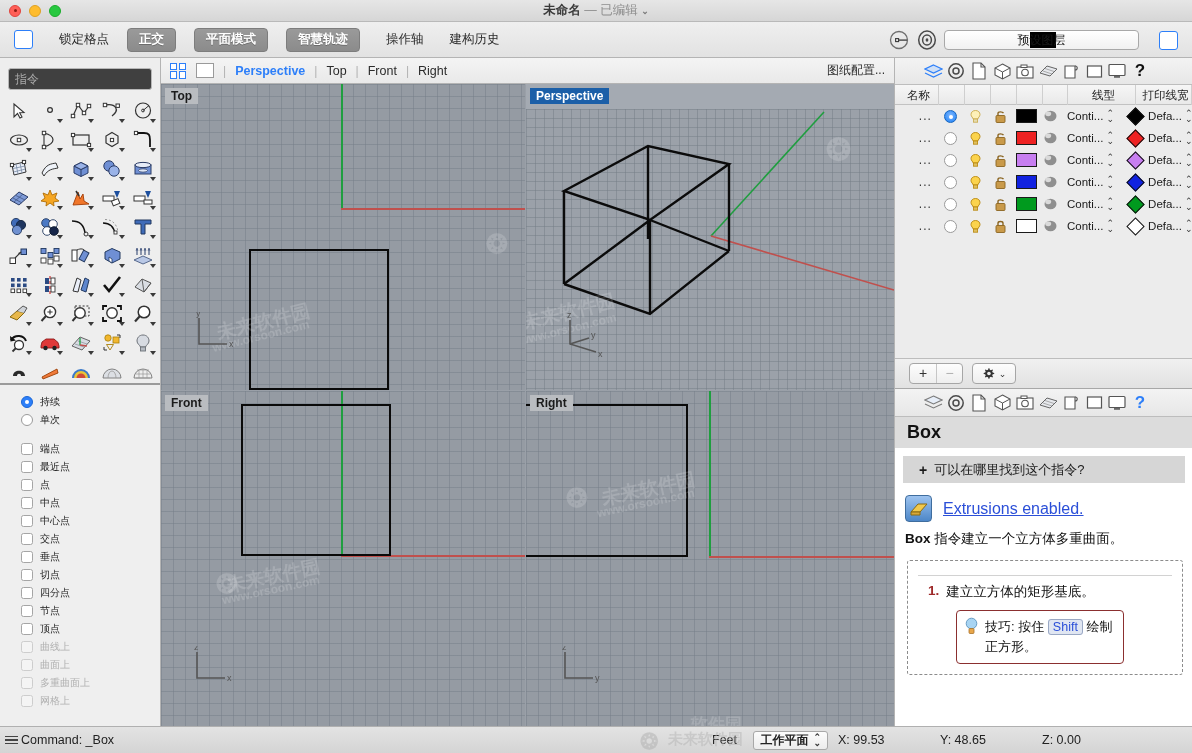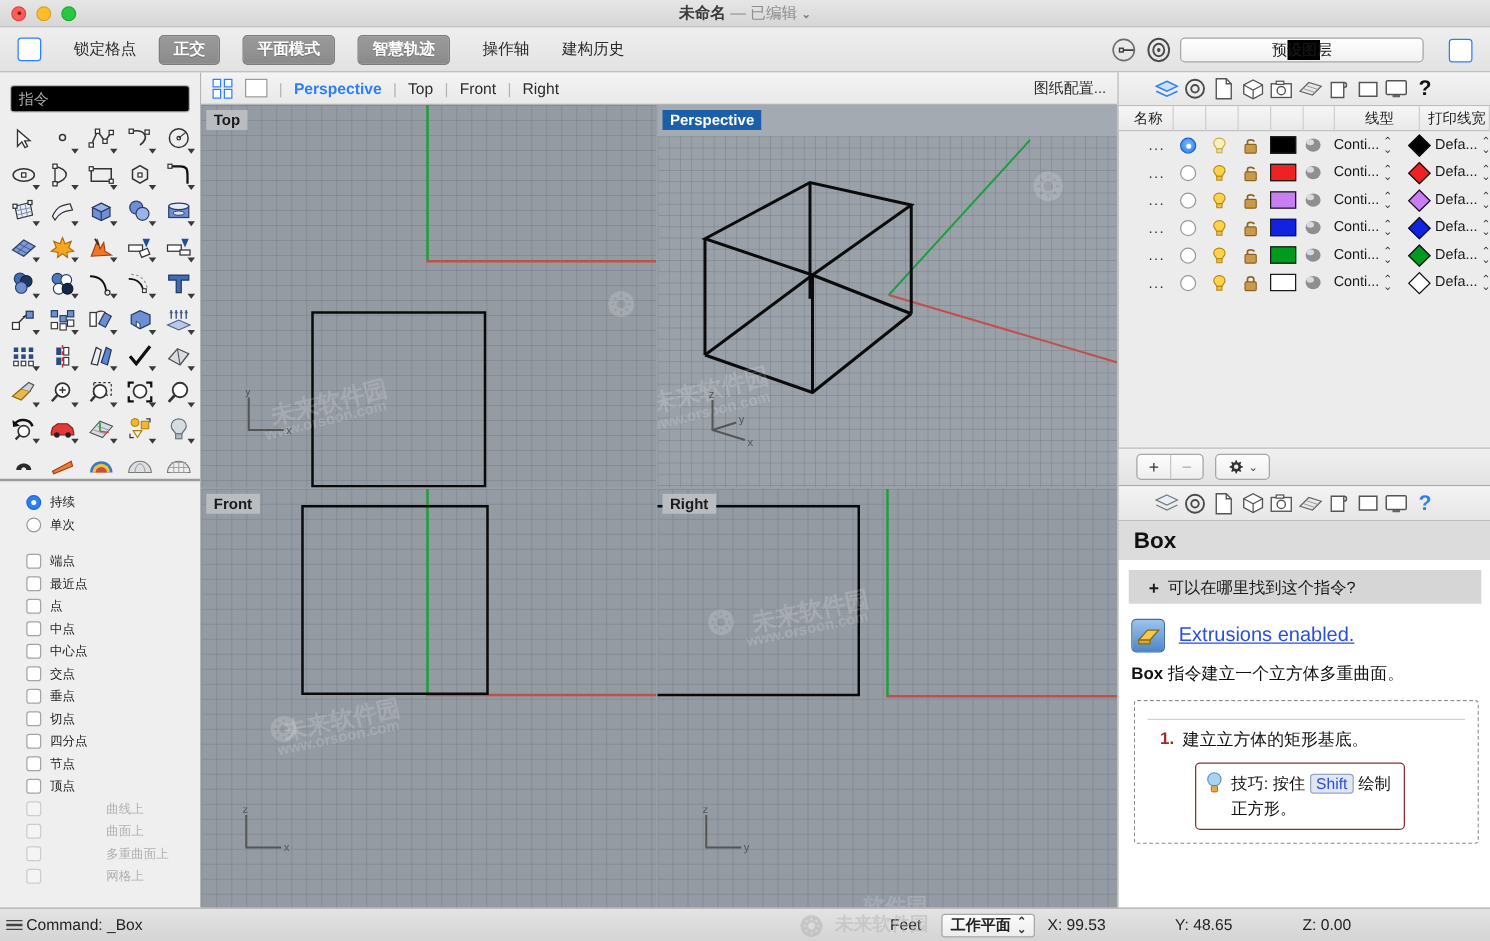--- a/index.html
+++ b/index.html
@@ -70,21 +70,21 @@
     background:#fff; margin-right:14px; margin-left:20px;
   }
 
   
   .leftbar {
     position:absolute; left:0; top:58px; width:161px; height:668px;
     background:#eeeeee; border-right:1px solid #b4b4b4;
   }
   .cmd-input {
     margin:10px 8px 0 8px; height:22px; width:144px;
-    background:#000000; border:1px solid #b7b7b7; border-radius:3px;
+    background:#404040; border:1px solid #b7b7b7; border-radius:3px;
     font-size:12px; color:#a9a9a9; padding-left:6px; line-height:20px;
   }
   .tool-grid { margin-top:6px; padding-left:3px; }
   .tool-row { display:flex; height:29px; }
   .tool-cell {
     width:31px; height:29px; position:relative;
     display:flex; align-items:center; justify-content:center;
   }
   .tool-cell svg { display:block; }
   .tool-cell .caret {
@@ -103,21 +103,21 @@
   }
   .radio.on { background:#2d7ff9; border-color:#1a66d6; position:relative;}
   .radio.on::after{ content:''; position:absolute; left:3.4px; top:3.4px; width:4px;height:4px;
      border-radius:50%; background:#fff;}
   .chk {
     width:12px;height:12px;border-radius:2.5px;border:1px solid #a5a5a5;background:#fff;
     margin-right:7px; flex:none;
   }
   .osnap-row.dim .chk { border-color:#cdcdcd; background:#f4f4f4;}
   .osnap-row span { font-size:10px; color:#1c1c1c;font-family:Liberation Serif, serif;}
-  .osnap-row.dim span { color:#b0b0b0;margin-left:45px;}
+  .osnap-row.dim span { color:#b0b0b0;}
   .osnap-gap { height:11px;}
 
   
   .vp-tabbar {
     position:absolute; left:161px; top:58px; width:733px; height:26px;
     background:linear-gradient(#f4f4f4,#e9e9e9); border-bottom:1px solid #b4b4b4;
     display:flex; align-items:center;
   }
   .vp-ic4 { width:16px;height:16px; margin-left:9px; display:grid; grid-template-columns:1fr 1fr;
      grid-template-rows:1fr 1fr; gap:1.5px;}

